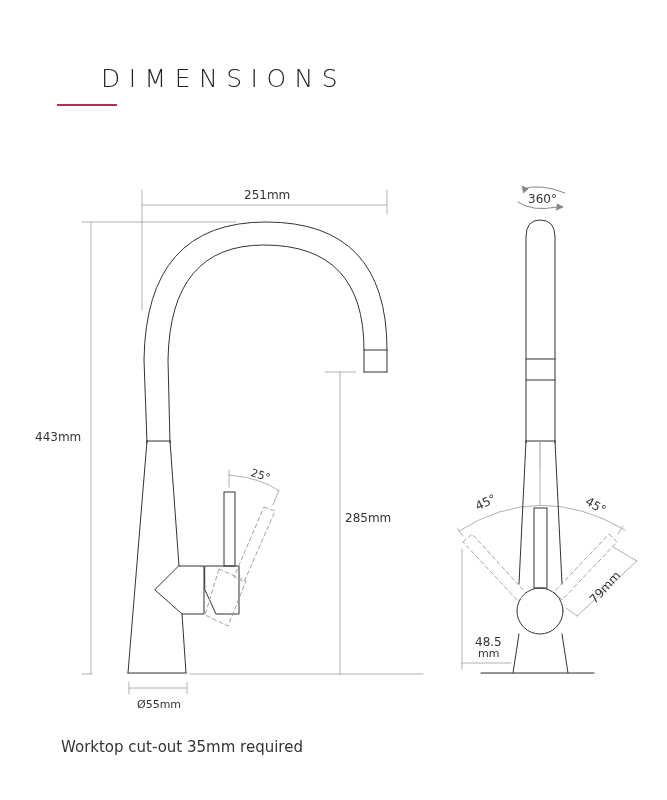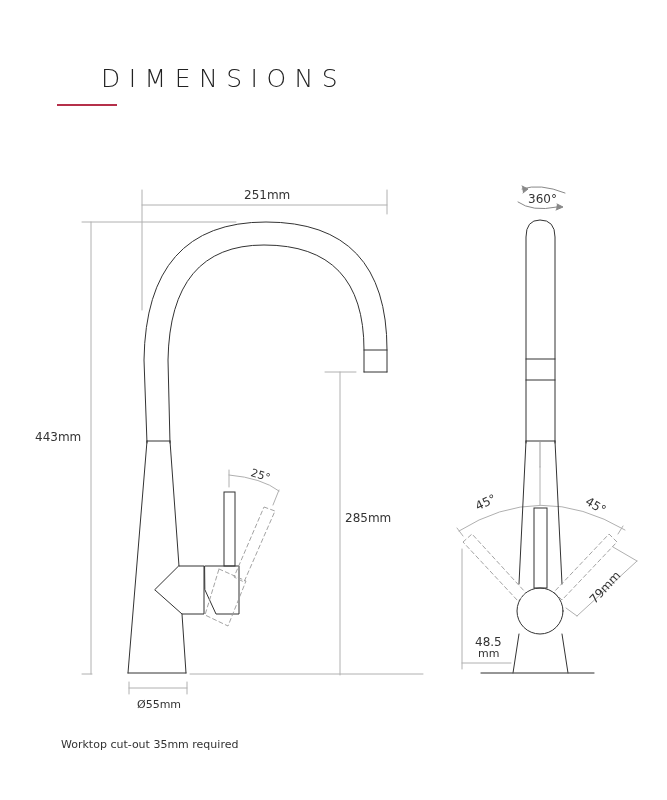--- a/index.html
+++ b/index.html
@@ -1,21 +1,21 @@
 <!DOCTYPE html>
 <html><head>
   <meta charset="utf-8">
   <style>
     html, body { margin: 0; padding: 0; background: #ffffff; }
     body { width: 667px; height: 800px; position: relative; overflow: hidden; font-family: "DejaVu Sans", sans-serif; }
     .title { position: absolute; left: 57px; top: 64px; font-size: 25px; letter-spacing: 8.5px; color: #222; font-weight: 300; font-family: "DejaVu Sans", sans-serif; margin-left: 44px; }
     .underline { position: absolute; left: 57px; top: 104px; width: 60px; height: 2px; background: #b5304a; }
     svg { position: absolute; left: 0; top: 0; }
     .lbl { font-family: "DejaVu Sans", sans-serif; fill: #333; }
-    .footnote { position: absolute; left: 61px; top: 738px; font-size: 11px; color: #333; font-family: "DejaVu Sans", sans-serif; }
+    .footnote { position: absolute; left: 61px; top: 738px; font-size: 15px; color: #333; font-family: "DejaVu Sans", sans-serif; }
   </style>
 </head>
 <body>
 
 <div class="title">DIMENSIONS</div>
 <div class="underline"></div>
 
 <svg width="667" height="800" viewBox="0 0 667 800">
 
   <g stroke-linecap="round">

